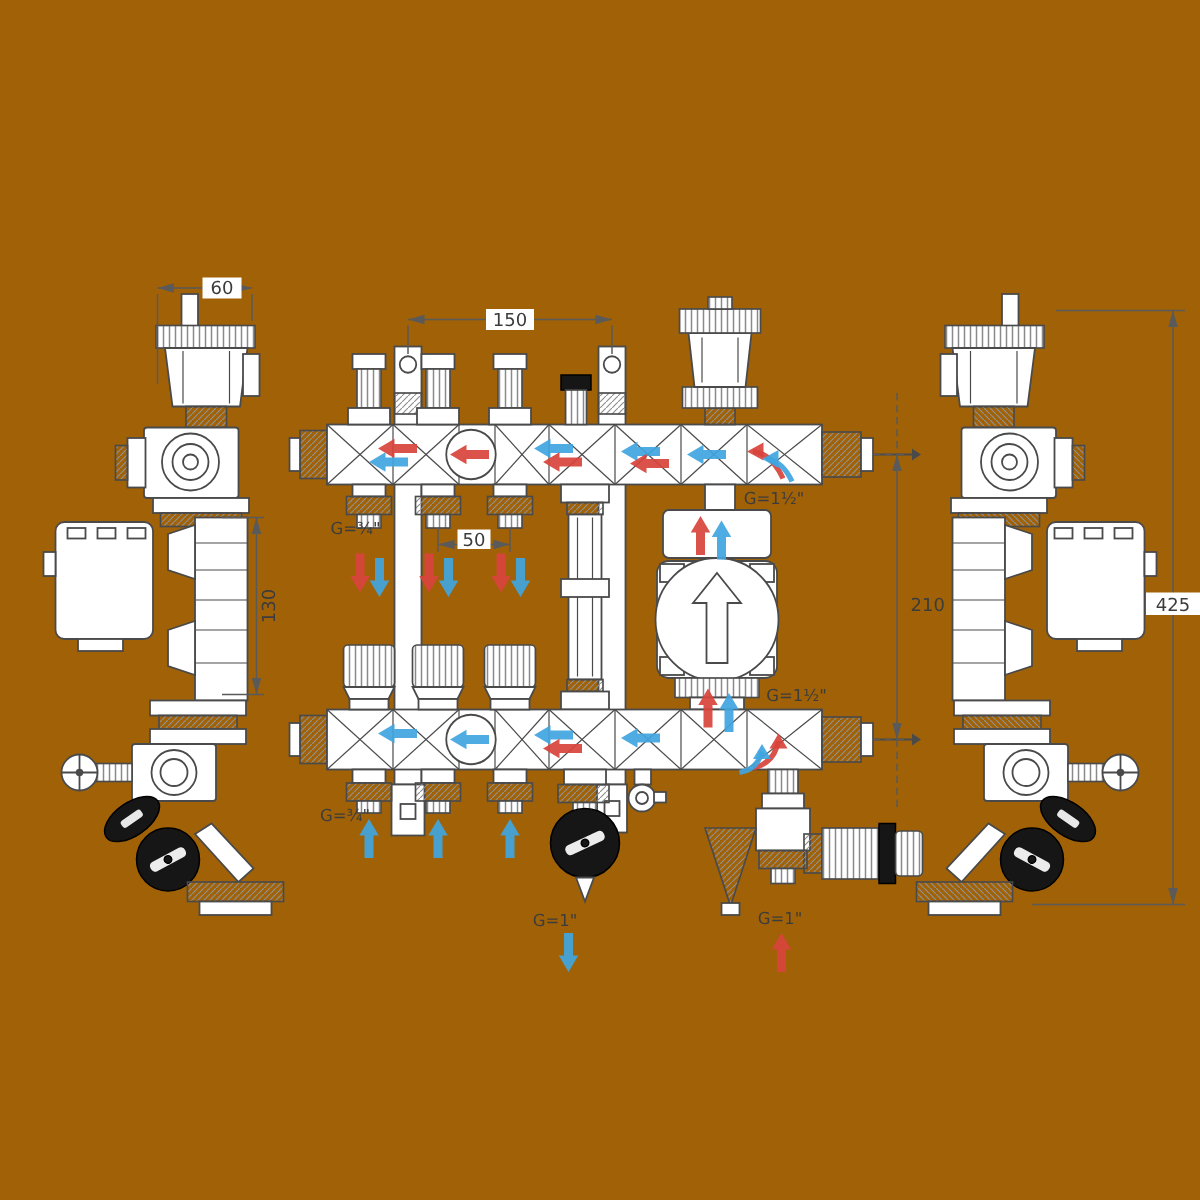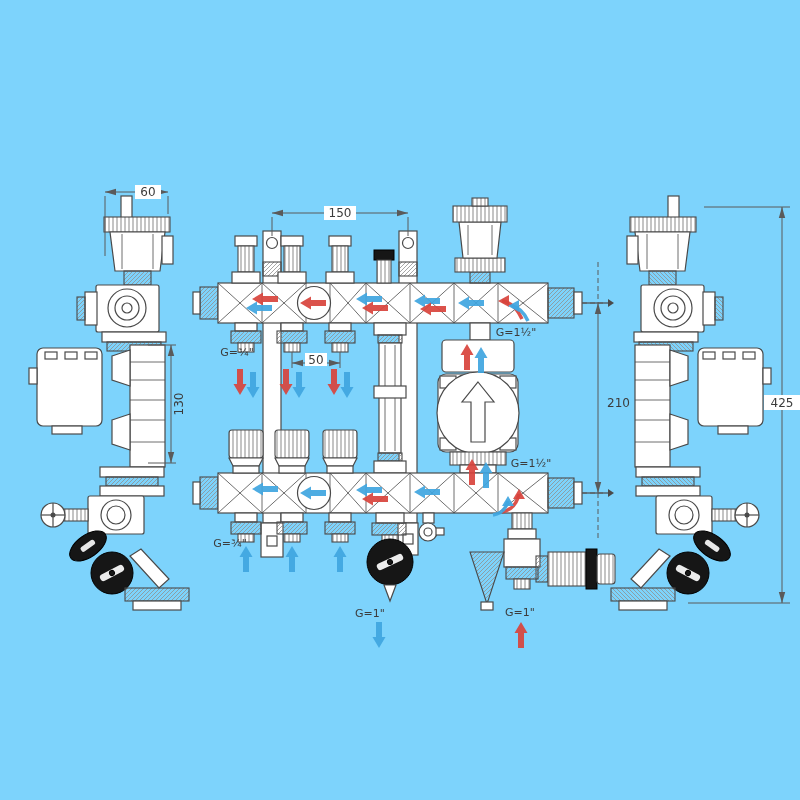--- a/index.html
+++ b/index.html
@@ -1,16 +1,16 @@
 <!DOCTYPE html>
 <html style="--line: #4a4a4a; --dim: #5a5a5a; --hot: #d8433c; --cold: #3fa5df; --black-part: #161616;"><head>
 <meta charset="utf-8">
 <style>
   html,body{margin:0;padding:0;background:#fff;}
-  .canvas{width:800px;height:800px;background:#7dd3fc;position:relative;overflow:hidden;}
+  .canvas{width:800px;height:800px;background:#a16207;position:relative;overflow:hidden;}
   svg{display:block;}
   .ln{fill:none;stroke:var(--line);stroke-width:1.2;}
   .fw{fill:#ffffff;stroke:var(--line);stroke-width:1.2;}
   .fh{fill:url(#hatch);stroke:var(--line);stroke-width:1.1;}
   .fr{fill:url(#ribs);stroke:var(--line);stroke-width:1.1;}
   .fb{fill:var(--black-part);stroke:#000;stroke-width:1;}
   .fl{fill:var(--line);}
   .thin{fill:none;stroke:var(--line);stroke-width:0.8;}
   .dim{fill:none;stroke:var(--dim);stroke-width:1;}
   .dsh{stroke-dasharray:5 3;}

